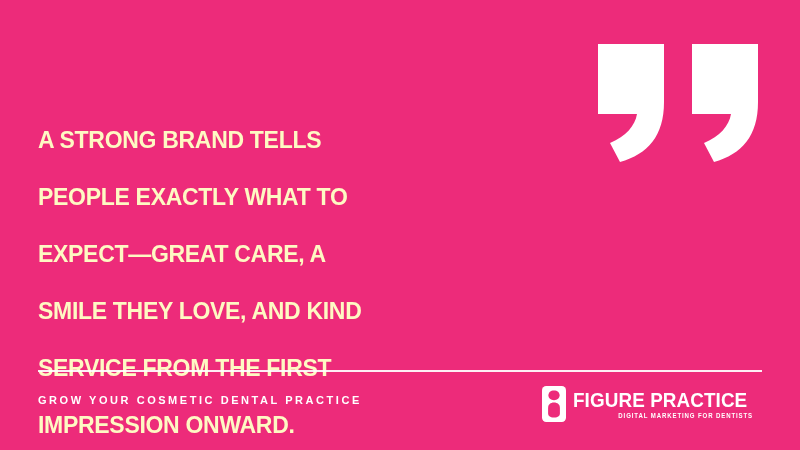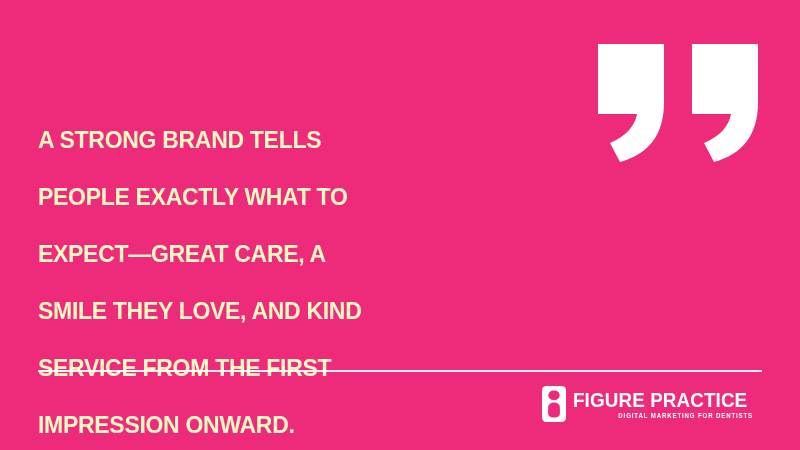--- a/index.html
+++ b/index.html
@@ -158,20 +158,21 @@
 EXPECT—GREAT CARE, A
 SMILE THEY LOVE, AND KIND
 SERVICE FROM THE FIRST
 IMPRESSION ONWARD.</p>
   </div>
 
   <div class="divider"></div>
 
   <div class="footer">
 
+    <p class="tagline">GROW YOUR COSMETIC DENTAL PRACTICE</p>
 
     <div class="logo">
 
       <svg class="logo-mark" viewBox="0 0 24 36" xmlns="http://www.w3.org/2000/svg" aria-hidden="true">
         <rect x="0" y="0" width="24" height="36" rx="4.2" ry="4.2" fill="#ffffff"></rect>
         <path fill="#ed2b7a" d="M12 4.4 C15.4 4.4 17.6 6.4 17.6 9.3 C17.6 12.2 15.4 14.2 12 14.2
                  C8.6 14.2 6.4 12.2 6.4 9.3 C6.4 6.4 8.6 4.4 12 4.4 Z"></path>
         <path fill="#ed2b7a" d="M12 16.6 C15.6 16.6 17.9 18.7 17.9 21.9 L17.9 27.6
                  C17.9 29.9 16.3 31.6 12 31.6 C7.7 31.6 6.1 29.9 6.1 27.6
                  L6.1 21.9 C6.1 18.7 8.4 16.6 12 16.6 Z"></path>

